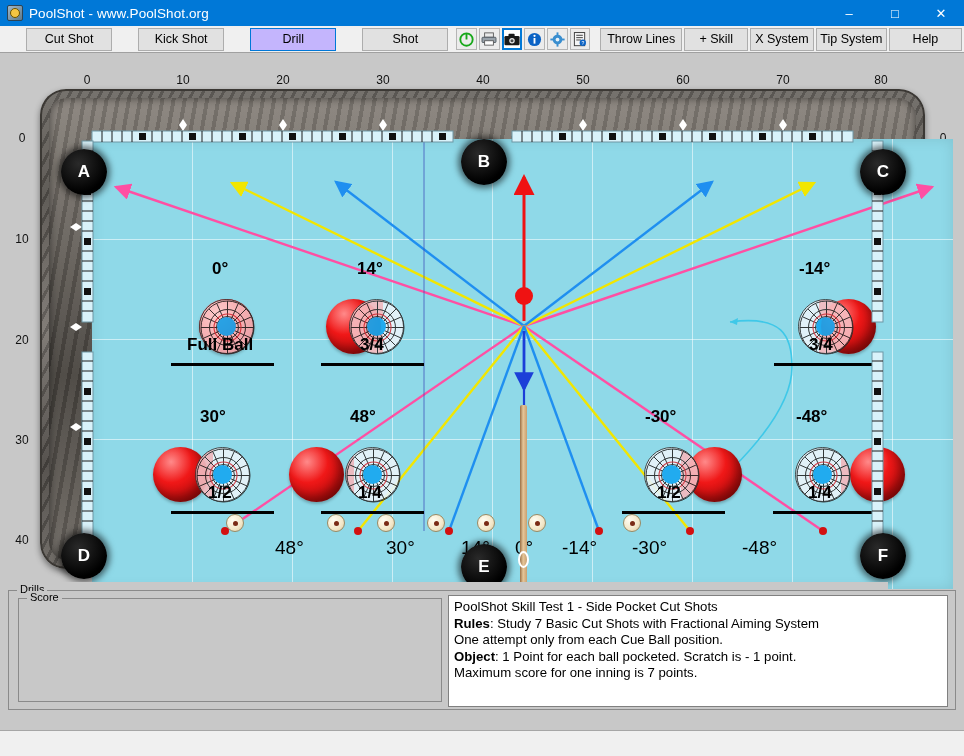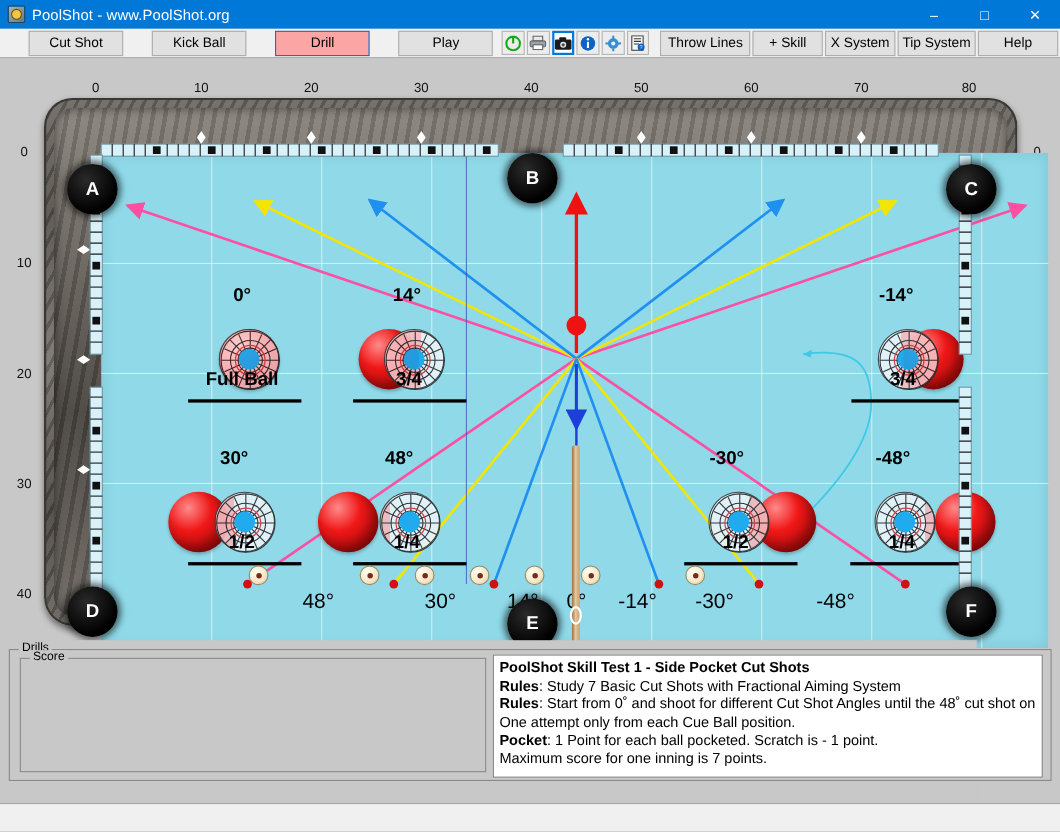--- a/index.html
+++ b/index.html
@@ -42,21 +42,21 @@
     height:27px; background:#f0f0f0;
     border-bottom:1px solid #a0a0a0;
     display:flex; align-items:center; padding:1px 2px; gap:2px;
   }
   .tbtn {
     height:23px; background:#e1e1e1; border:1px solid #adadad;
     font-size:12.5px; color:#000; display:flex;align-items:center;justify-content:center;
     cursor:default;
   }
   .tbtn.wide1{width:92px;margin-left:24px;}
-  .tbtn.sel { background:#fca5a5; border:1px solid #0078d7; }
+  .tbtn.sel { background:#c4b5fd; border:1px solid #0078d7; }
   .ibtn {
     width:22px;height:22px;background:#ececec;border:1px solid #b5b5b5;
     display:flex;align-items:center;justify-content:center; cursor:default;
     position:relative;
   }
   .ibtn.active { border:2px solid #0078d7; background:#fff; }
   .tbtn.sys { font-size:12.5px; }
 
   
   #stage {
@@ -167,23 +167,23 @@
   <div id="title-text">PoolShot - www.PoolShot.org</div>
   <div class="wbtns">
     <div class="wbtn">–</div>
     <div class="wbtn">□</div>
     <div class="wbtn close">✕</div>
   </div>
 </div>
 
 <div id="toolbar">
   <div class="tbtn wide1">Cut Shot</div>
-  <div class="tbtn wide1">Kick Ball</div>
+  <div class="tbtn wide1">Kick Shot</div>
   <div class="tbtn wide1 sel">Drill</div>
-  <div class="tbtn wide1">Play</div>
+  <div class="tbtn wide1">Shot</div>
   <div style="width:4px"></div>
 
   <div class="ibtn" title="power">
     <svg width="15" height="15" viewBox="0 0 16 16">
         <circle cx="8" cy="8" r="6.6" fill="none" stroke="#17a81a" stroke-width="2"></circle>
         <rect x="7" y="2" width="2" height="6" fill="#17a81a"></rect>
       </svg>
   </div>
   <div class="ibtn">
     <svg width="16" height="14" viewBox="0 0 18 16">
@@ -811,22 +811,21 @@
 
   <div class="groupbox" style="left:8px;top:8px;width:948px;height:120px;">
     <span class="gb-title">Drills</span>
   </div>
 
   <div class="groupbox" style="left:18px;top:16px;width:424px;height:104px;text-align:center;">
     <span class="gb-title">Score</span>
   </div>
 
   <div id="desc" style="left:448px;top:13px;width:500px;height:112px;">
-    <div style="font-weight:bold;">PoolShot Skill Test 1 - Side Pocket Cut Shots</div>
+    <div style="font-weight:normal;">PoolShot Skill Test 1 - Side Pocket Cut Shots</div>
     <div><b>Rules</b><span>: Study 7 Basic Cut Shots with Fractional Aiming System</span></div>
-    <div><b>Rules</b><span>: Start from 0˚ and shoot for different Cut Shot Angles until the 48˚ cut shot on</span></div>
     <div>One attempt only from each Cue Ball position.</div>
-    <div><b>Pocket</b><span>: 1 Point for each ball pocketed. Scratch is - 1 point.</span></div>
+    <div><b>Object</b><span>: 1 Point for each ball pocketed. Scratch is - 1 point.</span></div>
     <div>Maximum score for one inning is 7 points.</div>
   </div>
 </div>
 
 <div id="statusbar"></div>
 
 </body></html>

